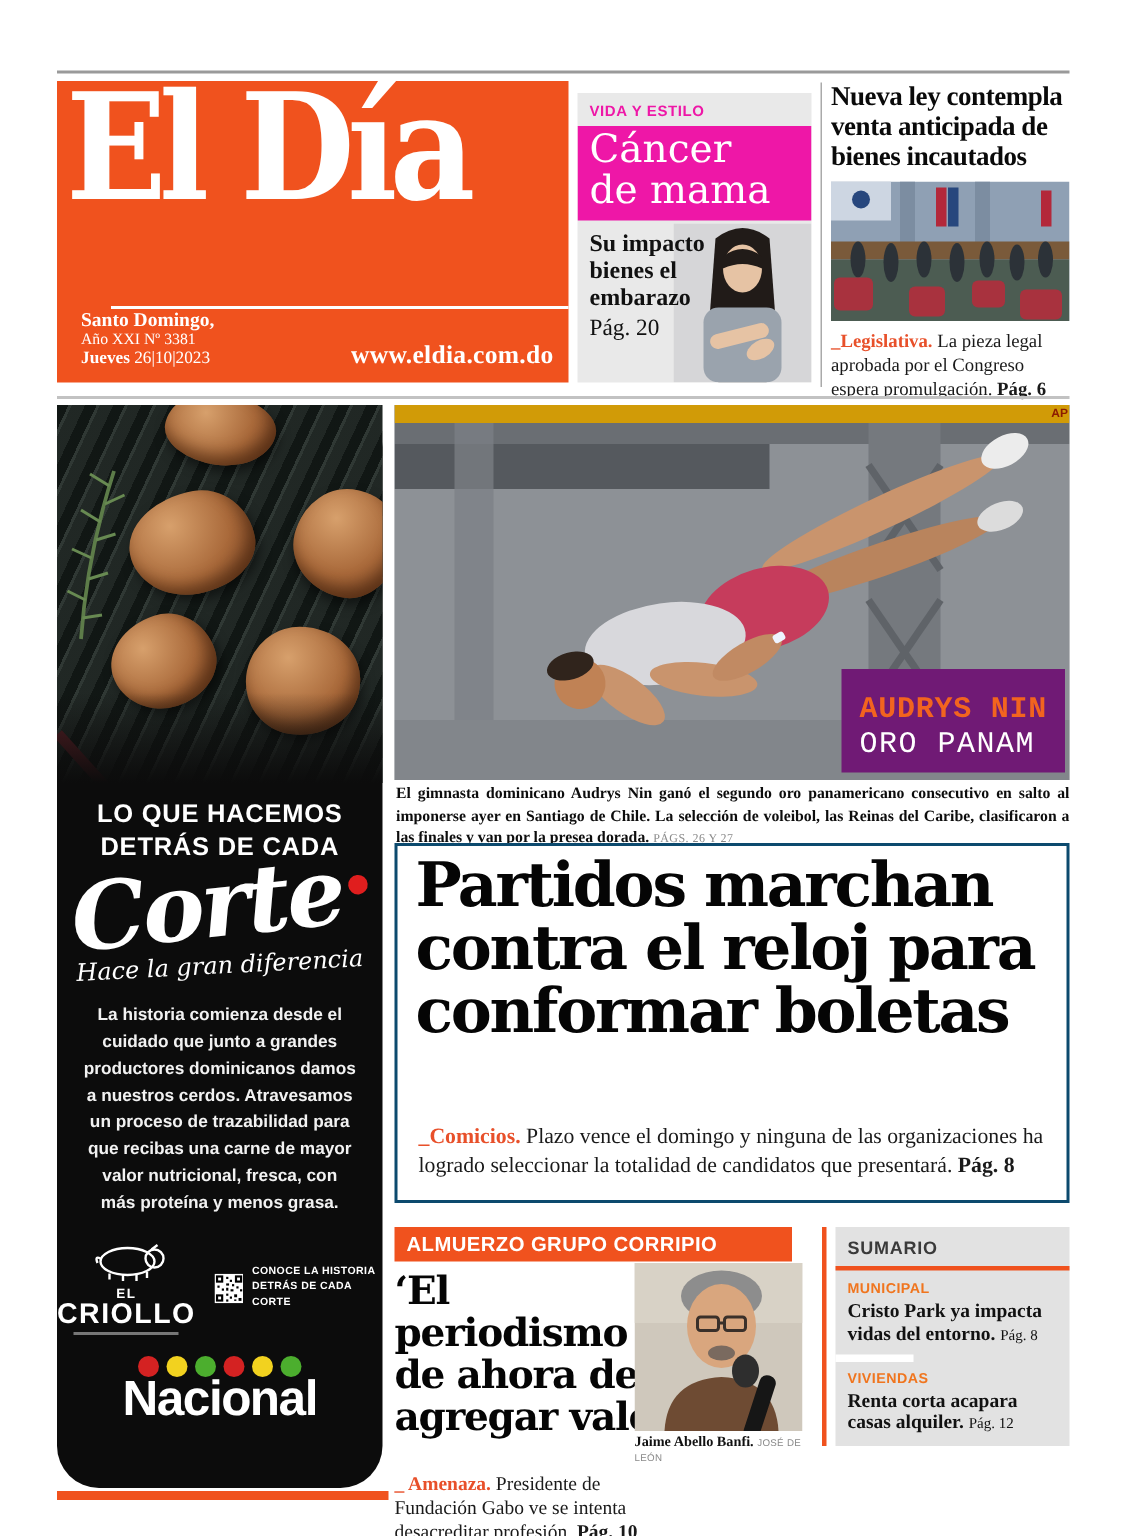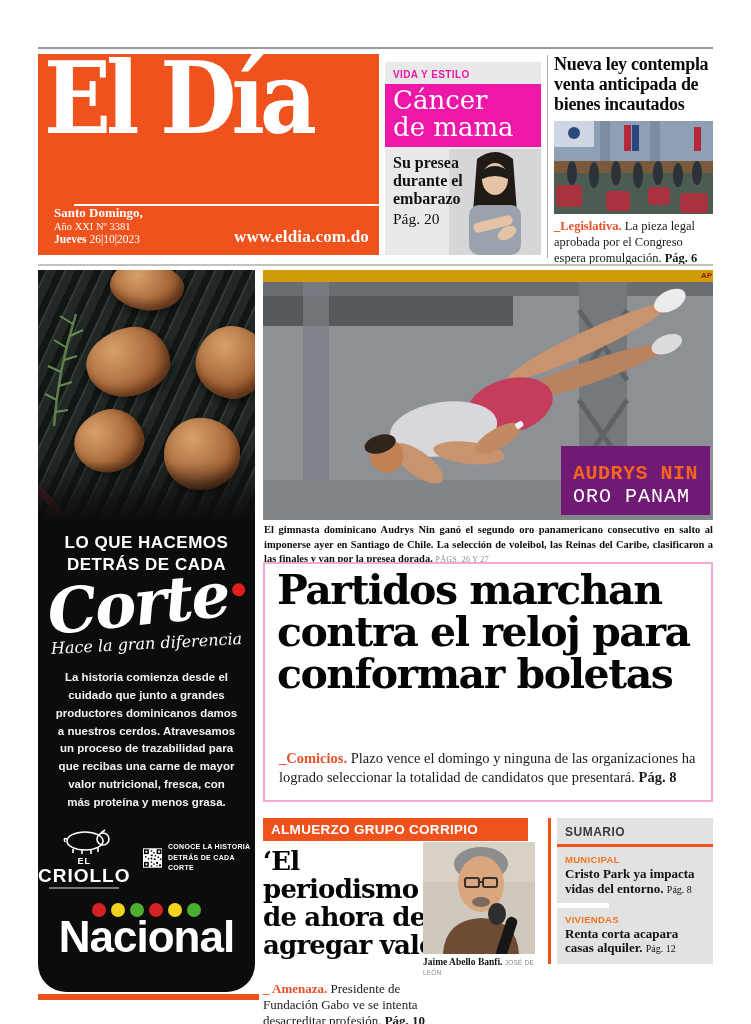--- a/index.html
+++ b/index.html
@@ -73,38 +73,38 @@
   .ad-brands{margin-top:16px;display:flex;justify-content:center;align-items:center;gap:12px;}
   .criollo{text-align:center;line-height:1;}
   .criollo .el{font-size:9px;font-weight:bold;letter-spacing:1px;}
   .criollo .name{font-size:19px;font-weight:bold;letter-spacing:1px;}
   .criollo .tag{margin-top:2px;height:2px;width:70px;background:#777;margin-left:auto;margin-right:auto;}
   .qr-wrap{display:flex;align-items:center;gap:6px;}
   .qr-text{font-size:7px;font-weight:bold;text-align:left;line-height:1.5;letter-spacing:.3px;}
   .nacional{margin-top:14px;}
   .nac-dots{display:flex;justify-content:center;gap:5px;}
   .nac-dots i{width:14px;height:14px;border-radius:50%;display:block;}
-  .nac-name{margin-top:-5px;font-weight:bold;font-size:44px;letter-spacing:-1px;}
+  .nac-name{margin-top:-5px;font-weight:bold;font-size:33px;letter-spacing:-1px;}
   .ad-bottom-rule{left:38px;top:994px;width:221px;height:6px;background:#F0521E;}
 
   
   .hero{left:263px;top:270px;width:450px;height:250px;overflow:hidden;background:#85898e;}
   .hero-gold{position:absolute;top:0;left:0;right:0;height:12px;background:#D19B07;
              text-align:right;font-family:"Liberation Sans",sans-serif;font-weight:bold;
              font-size:8px;color:#8c1c00;line-height:12px;padding-right:1px;box-sizing:border-box;}
   .hero-label{position:absolute;right:3px;bottom:5px;background:#701a75;padding:16px 12px 7px;
               font-family:Liberation Mono, monospace;line-height:1.15;}
   .hero-label .l1{color:#F2641F;font-weight:bold;font-size:20px;letter-spacing:.5px;}
   .hero-label .l2{color:#fff;font-size:20px;letter-spacing:1px;}
   .hero-caption{left:264px;top:523px;width:449px;font-size:10.5px;font-weight:bold;
                 line-height:1.4;color:#0d0d0d;text-align:justify;}
   .cap-pages{font-weight:normal;font-size:8px;color:#8a8a8a;letter-spacing:.3px;}
 
   
-  .lead-box{left:263px;top:562px;width:450px;height:240px;border:2px solid #f9a8d4;
+  .lead-box{left:263px;top:562px;width:450px;height:240px;border:2px solid #0c4a6e;
             box-sizing:border-box;display:flex;flex-direction:column;justify-content:space-between;}
   .lead-head{margin:6px 12px 0;font-family:"DejaVu Serif",serif;font-weight:bold;
              font-size:41px;line-height:1.02;letter-spacing:-1.5px;color:#050505;}
   .lead-deck{margin:0 14px 13px;font-size:14.5px;line-height:1.32;color:#1a1a1a;}
 
   
   .almuerzo{left:263px;top:818px;width:278px;height:174px;}
   .alm-bar{width:265px;height:23px;background:#F0521E;color:#fff;
            font-family:"Liberation Sans",sans-serif;font-weight:bold;font-size:13.5px;
            letter-spacing:.3px;line-height:23px;padding-left:8px;box-sizing:border-box;}
@@ -148,21 +148,21 @@
       <div class="mh-site">www.eldia.com.do</div>
     </div>
   </header>
 
   <section class="abs vida">
     <div class="vida-kicker">VIDA Y ESTILO</div>
     <div class="vida-title">
       <span>Cáncer</span><br>
       <span>de mama</span>
     </div>
-    <div class="vida-sub">Su presea durante el embarazo</div>
+    <div class="vida-sub">Su impacto bienes el embarazo</div>
     <div class="vida-page">Pág. 20</div>
     <svg class="vida-photo" viewBox="0 0 92 106">
       <rect width="92" height="106" fill="#d6d6d8"></rect>
       <path d="M28 10 Q46 -4 64 10 L70 90 L62 106 L30 106 L22 90 Z" fill="#211b18"></path>
       <ellipse cx="46" cy="30" rx="13" ry="16" fill="#e6c3a4"></ellipse>
       <path d="M33 22 Q46 12 59 22 L59 30 Q46 24 33 30 Z" fill="#211b18"></path>
       <rect x="20" y="56" width="52" height="50" rx="10" fill="#9aa3ad"></rect>
       <rect x="24" y="70" width="40" height="10" rx="5" transform="rotate(-14 44 75)" fill="#e6c3a4"></rect>
       <ellipse cx="58" cy="84" rx="10" ry="6" transform="rotate(-30 58 84)" fill="#e6c3a4"></ellipse>
     </svg>

